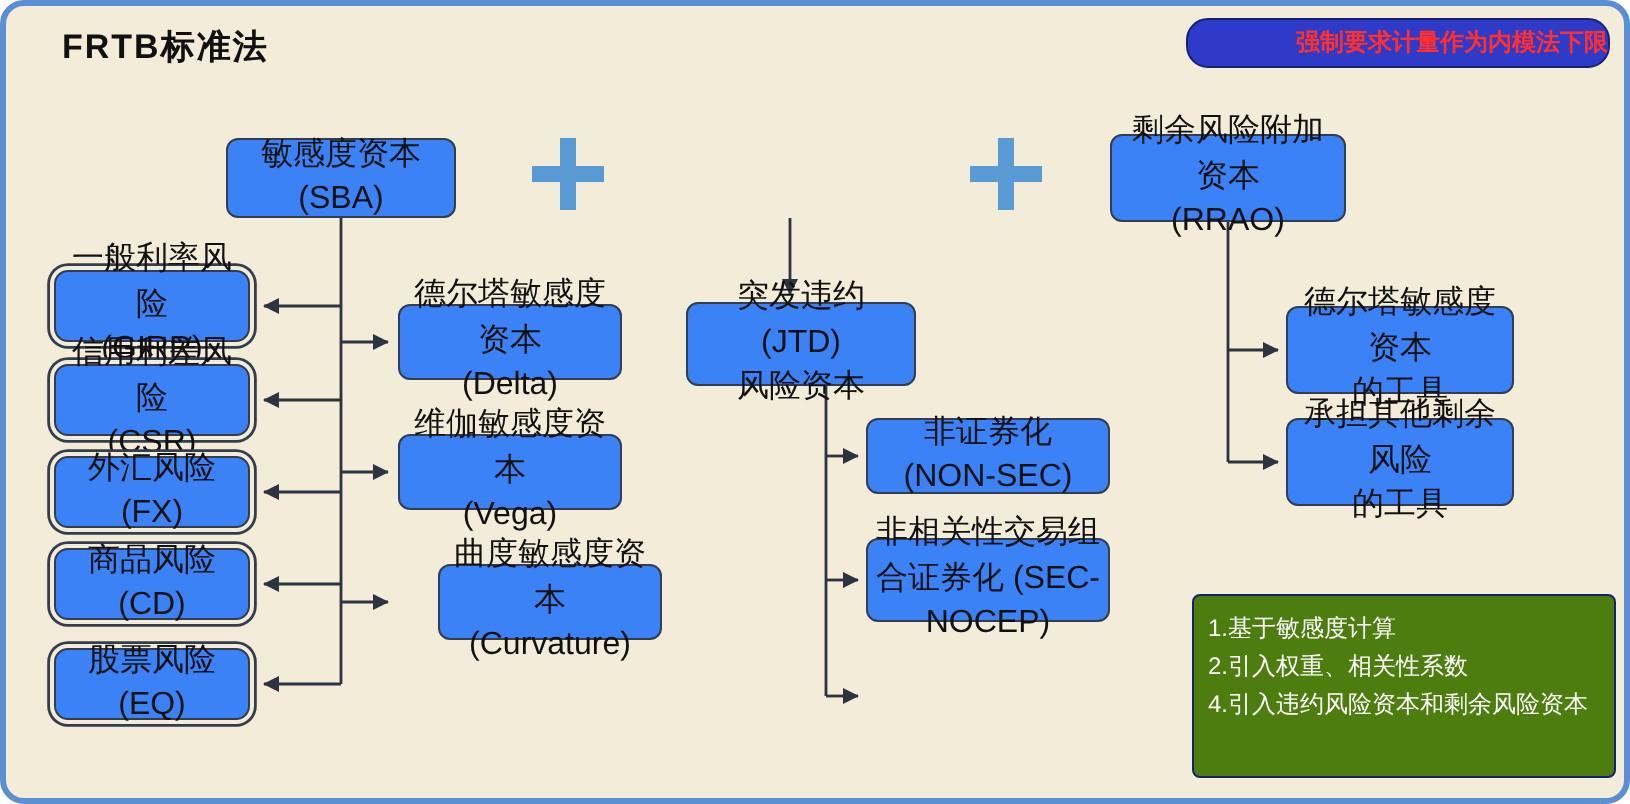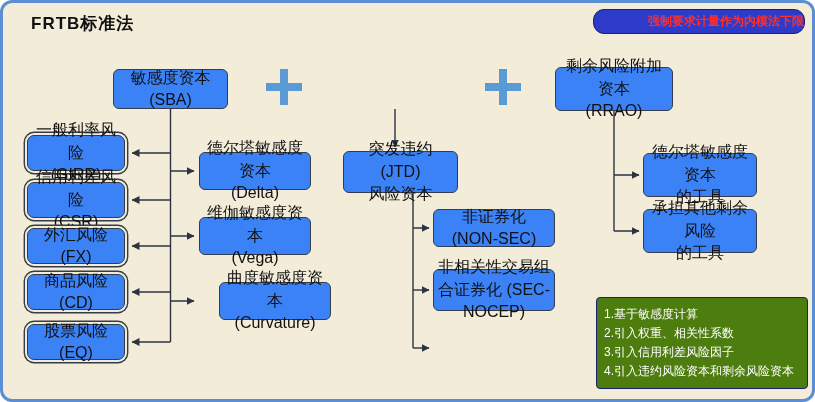--- a/index.html
+++ b/index.html
@@ -205,17 +205,16 @@
 的工具</span>
   </div>
   <div class="node" style="left:640px; top:206px; width:114px; height:44px;">
     <span class="txt">承担其他剩余风险
 的工具</span>
   </div>
 
   <div class="note">
     <div>1.基于敏感度计算</div>
     <div>2.引入权重、相关性系数</div>
-    <div>3.引入信用利差风险因子</div>
     <div>4.引入违约风险资本和剩余风险资本</div>
   </div>
 
 </div>
 
 </body></html>

